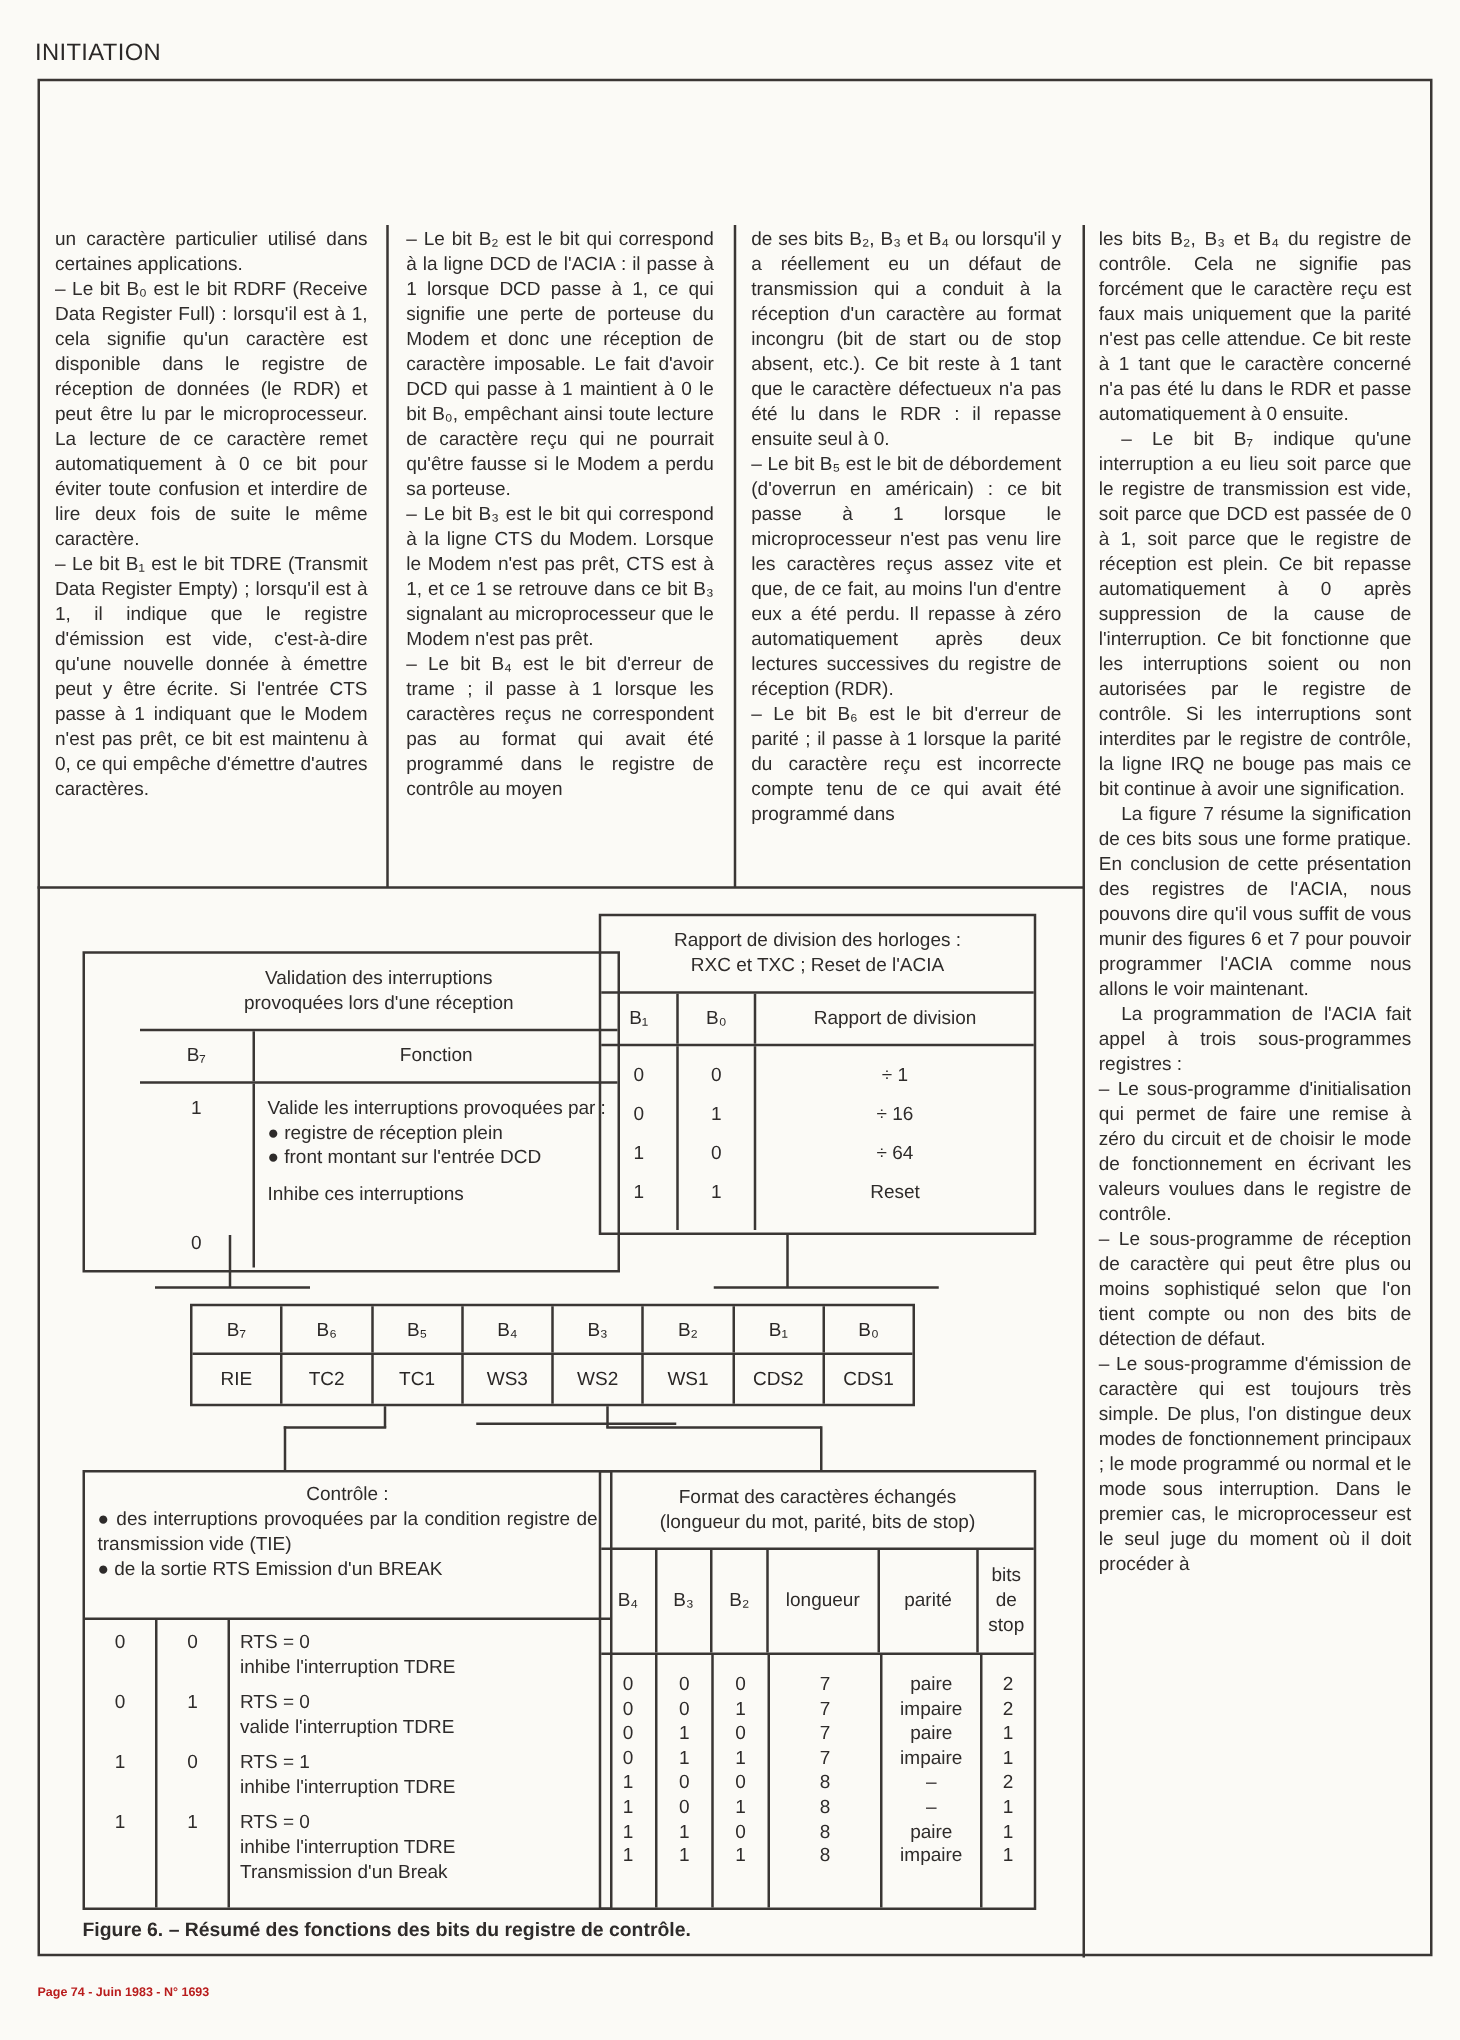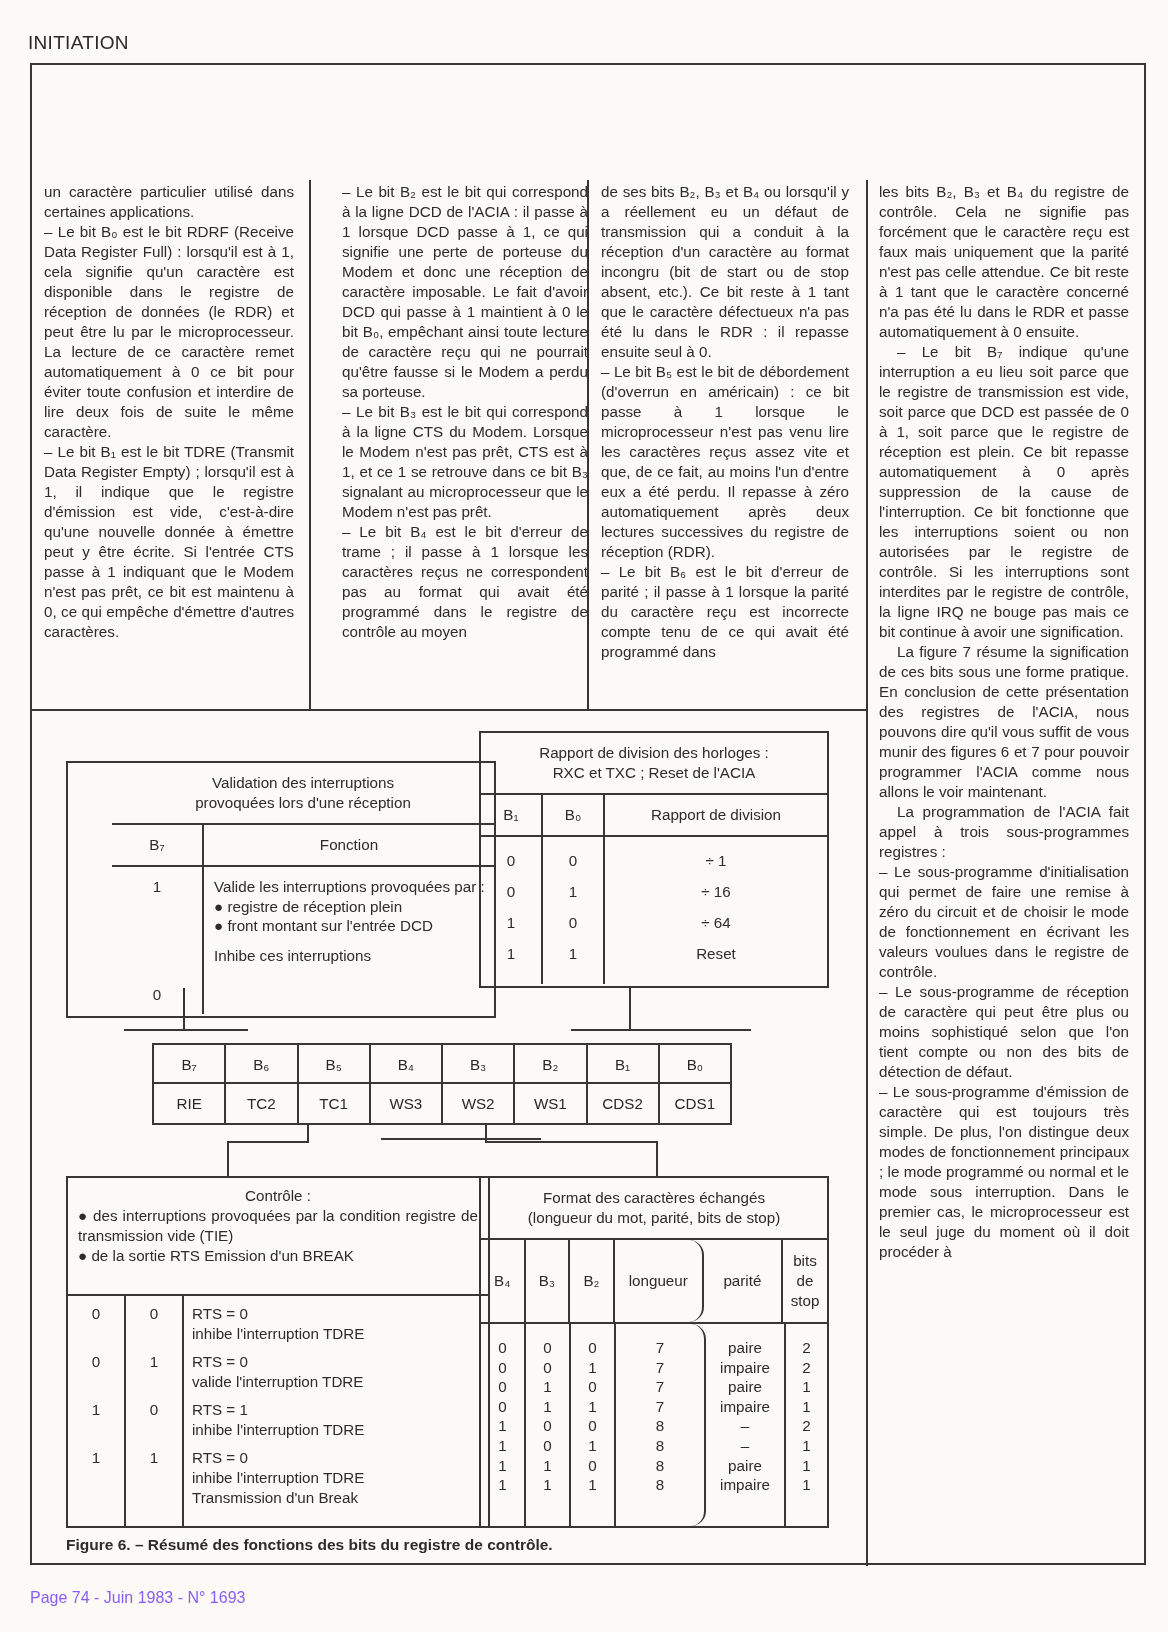--- a/index.html
+++ b/index.html
@@ -22,21 +22,21 @@
     border: 2px solid #3a3634;
   }
   .col {
     position: absolute;
     font-size: 15.2px; line-height: 20px;
     text-align: justify;
     color: #2e2b2a;
   }
   .col p { margin: 0; }
   .col1 { left: 44px; top: 182px; width: 250px; }
-  .col2 { left: 325px; top: 182px; width: 246px; margin-left: 17px; }
+  .col2 { left: 325px; top: 182px; width: 246px; }
   .col3 { left: 601px; top: 182px; width: 248px; }
   .col4 { left: 879px; top: 182px; width: 250px; }
   .vline { position: absolute; width: 2px; background: #3a3634; }
   .hline { position: absolute; height: 2px; background: #3a3634; }
   .indent { text-indent: 18px; }
   .heading {
     font-weight: bold; font-size: 23px; line-height: 28px;
     text-align: left; margin: 44px 0 26px 0; color: #2b2827;
   }
 
@@ -83,33 +83,33 @@
   #tblC .body { height: 230px; }
   #tblC .body .c1 > div, #tblC .body .c2 > div { height: 48px; padding-top: 8px; line-height: 20px; text-align: center; }
   #tblC .body .c3 > div { height: 48px; padding: 8px 0 0 8px; line-height: 20px; }
   #tblC .body .c3 > div.last { height: 70px; }
 
   #tblD { left: 479px; top: 1176px; width: 350px; height: 352px; }
   #tblD .title { height: 62px; padding-top: 10px; }
   #tblD .hdr { height: 84px; border-bottom: 2px solid #3a3634; }
   #tblD .hdr .cell { display: flex; align-items: center; justify-content: center; text-align: center; line-height: 20px; }
   #tblD .w1 { width: 45px; } #tblD .w2 { width: 45px; } #tblD .w3 { width: 45px; }
-  #tblD .w4 { width: 90px; border-radius: 15px; } #tblD .w5 { width: 80px; } #tblD .w6 { flex: 1; }
+  #tblD .w4 { width: 90px; } #tblD .w5 { width: 80px; } #tblD .w6 { flex: 1; }
   #tblD .body { height: 202px; }
   #tblD .body .cell { padding-top: 14px; }
   #tblD .body .cell > div { height: 19.6px; line-height: 19.6px; text-align: center; }
 
   .connector { position: absolute; background: #3a3634; }
   .caption {
     position: absolute; left: 66px; top: 1536px;
     font-weight: bold; font-size: 15.5px; color: #2e2b2a;
   }
   .footer {
     position: absolute; left: 30px; top: 1589px;
-    font-weight: normal; font-size: 16px; color: #8b5cf6;
+    font-weight: bold; font-size: 10px; color: #b91c1c;
   }
 </style>
 </head>
 <body>
 
 <div class="header">INITIATION</div>
 
 <div class="frame"></div>
 
 <div class="vline" style="left:309px; top:180px; height:530px;"></div>

